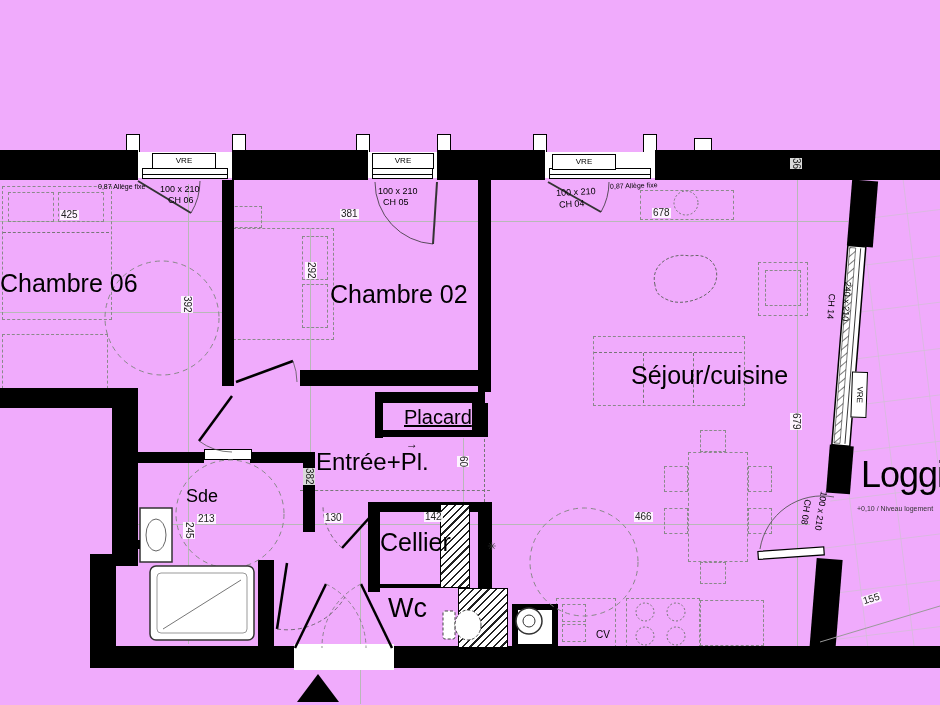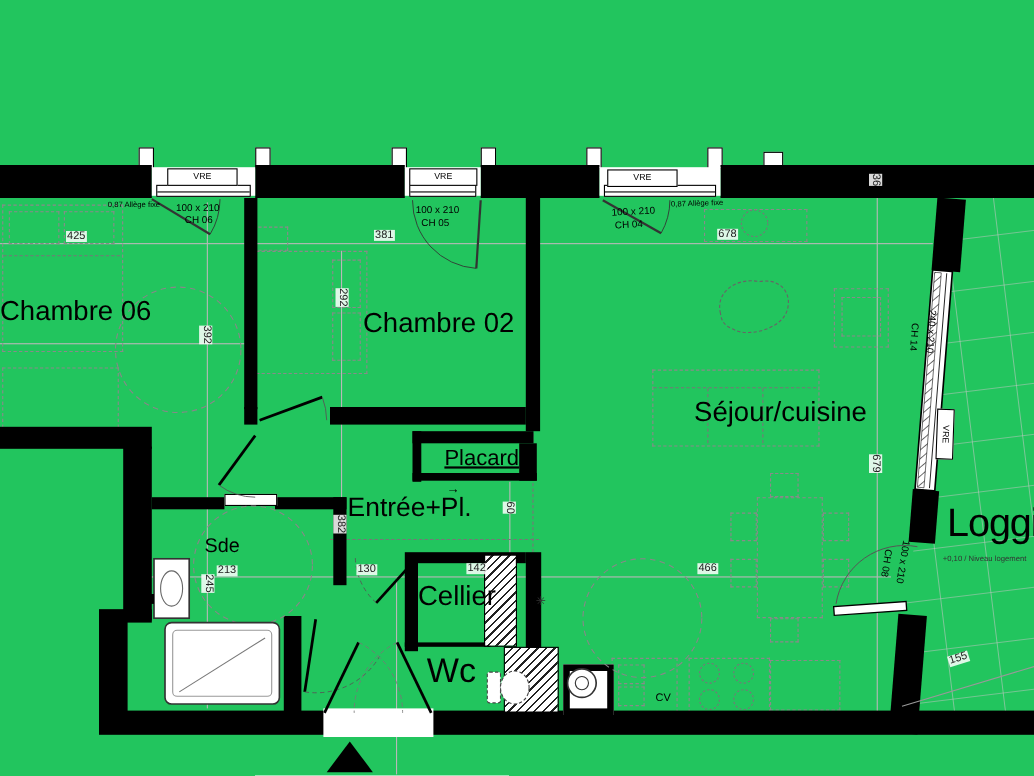--- a/index.html
+++ b/index.html
@@ -1,16 +1,16 @@
 <!DOCTYPE html>
 <html><head>
 <meta charset="utf-8">
 <style>
   html,body{margin:0;padding:0;background:#fff;}
-  #plan{position:relative;width:940px;height:705px;background:#22c55e;overflow:hidden;
+  #plan{position:relative;width:940px;height:705px;background:#f0abfc;overflow:hidden;
         font-family:"Liberation Sans",sans-serif;color:#000;}
   .abs{position:absolute;}
   .w{position:absolute;background:#000;z-index:3;}
   .win{position:absolute;background:#fff;z-index:4;}
   .frame{position:absolute;left:4px;right:4px;top:16px;height:9px;border:1px solid #000;background:#fff;}
   .frame .mid{position:absolute;left:0;right:0;top:50%;height:1px;background:#000;}
   .vre{position:absolute;border:1px solid #000;background:#fff;font-size:8px;line-height:13px;
        text-align:center;z-index:6;white-space:nowrap;}
   .post{position:absolute;background:#fff;border:1px solid #000;z-index:2;}
   .col{position:absolute;background:#fff;border:6px solid #000;z-index:4;}
@@ -187,21 +187,21 @@
   <div class="d dv" style="left:790px;top:158px;">36</div>
   <div class="d" style="left:862px;top:594px;transform:rotate(-17deg);">155</div>
 
   <div class="t" style="left:0px;top:270px;font-size:25px;">Chambre 06</div>
   <div class="t" style="left:330px;top:281px;font-size:25px;">Chambre 02</div>
   <div class="t" style="left:595px;top:362px;font-size:25px;margin-left:36px;">Séjour/cuisine</div>
   <div class="t" style="left:316px;top:449px;font-size:24px;">Entrée+Pl.</div>
   <div class="t" style="left:404px;top:407px;font-size:20px;text-decoration:underline;">Placard</div>
   <div class="t" style="left:186px;top:487px;font-size:18px;">Sde</div>
   <div class="t" style="left:380px;top:529px;font-size:25px;">Cellier</div>
-  <div class="t" style="left:388px;top:594px;font-size:31px;">Wc</div>
+  <div class="t" style="left:388px;top:594px;font-size:27px;">Wc</div>
   <div class="t" style="left:861px;top:456px;font-size:36px;letter-spacing:-1px;">Loggia</div>
   <div class="t" style="left:857px;top:505px;font-size:7px;color:#333;">+0,10 / Niveau logement</div>
   <div class="t" style="left:406px;top:438px;font-size:12px;">→</div>
   <div class="t" style="left:596px;top:630px;font-size:10px;">CV</div>
 
   <svg class="ov" width="940" height="705">
 
     <g transform="rotate(4.6 858 182)">
       <rect x="852" y="180" width="26" height="66" fill="#000"></rect>
       <rect x="853" y="246" width="18" height="200" fill="#fff" stroke="#000" stroke-width="1.5"></rect>

